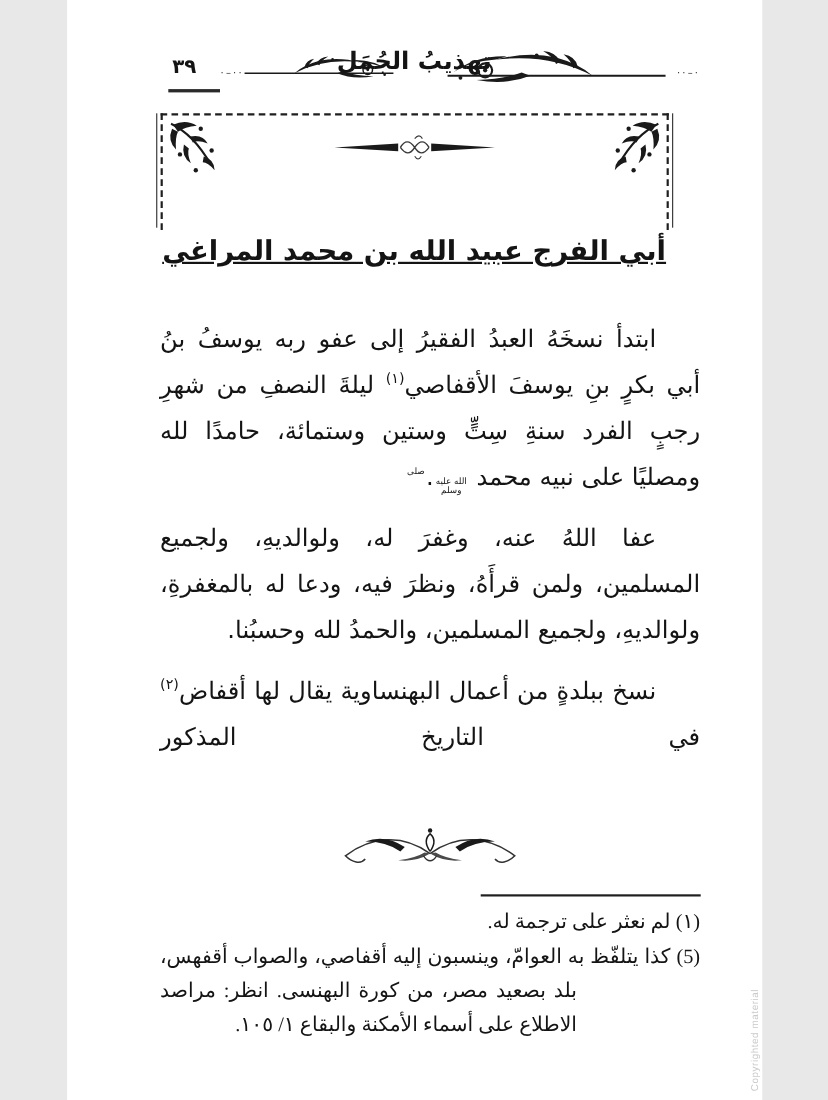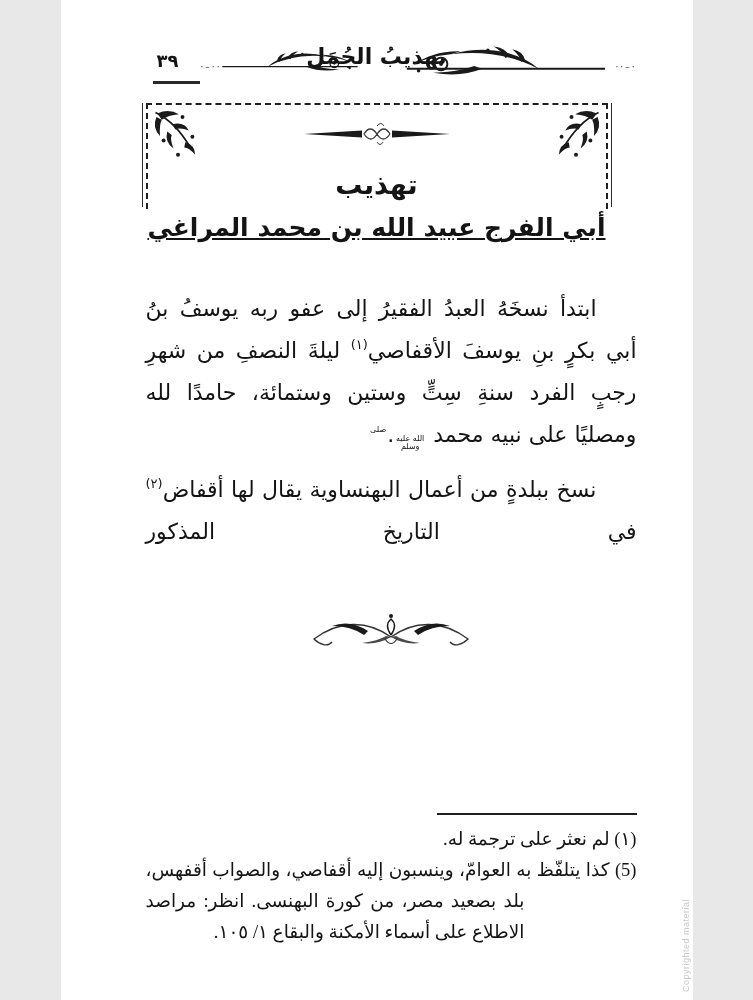--- a/index.html
+++ b/index.html
@@ -117,28 +117,28 @@
         <circle cx="30" cy="52" r="2.2" fill="#1a1a1a"></circle>
       </svg>
       <div class="frame-divider">
         <svg width="150" height="26" viewBox="0 0 150 26">
           <polygon points="2,13 60,9.5 60,16.5" fill="#1a1a1a"></polygon>
           <polygon points="148,13 90,9.5 90,16.5" fill="#1a1a1a"></polygon>
           <path d="M62 13 q6 -10 13 0 q-6 10 -13 0 M88 13 q-6 -10 -13 0 q6 10 13 0" fill="none" stroke="#3a3a3a" stroke-width="1.3"></path>
           <path d="M75 5 q4 -5 7 0 M75 21 q3 5 6 0" fill="none" stroke="#3a3a3a" stroke-width="1"></path>
         </svg>
       </div>
-      <h1 class="kitab">تهذيب</h1>
     </div>
   </div>
   <h2 class="author">أبي الفرج عبيد الله بن محمد المراغي</h2>
 
   <main class="content">
     <p class="body-p indent"><span>ابتدأ نسخَهُ العبدُ الفقيرُ إلى عفو ربه يوسفُ بنُ أبي بكرٍ بنِ يوسفَ الأقفاصي</span><sup class="fnm">(١)</sup><span> ليلةَ النصفِ من شهرِ رجبٍ الفرد سنةِ سِتٍّ وستين وستمائة، حامدًا لله ومصليًا على نبيه محمد </span><span class="saw">صلى الله عليه وسلم</span><span>.</span></p>
 
+    <p class="body-p indent">عفا اللهُ عنه، وغفرَ له، ولوالديهِ، ولجميع المسلمين، ولمن قرأَهُ، ونظرَ فيه، ودعا له بالمغفرةِ، ولوالديهِ، ولجميع المسلمين، والحمدُ لله وحسبُنا.</p>
 
     <p class="body-p indent one-line"><span>نسخ ببلدةٍ من أعمال البهنساوية يقال لها أقفاض</span><sup class="fnm">(٢)</sup><span> في التاريخ المذكور</span></p>
 
     <div class="mid-flourish">
       <svg width="170" height="46" viewBox="0 0 170 46">
         <path d="M85 26 C60 8 32 10 8 28 C14 34 22 36 26 31" fill="none" stroke="#333" stroke-width="1.4"></path>
         <path d="M85 26 C110 8 138 10 162 28 C156 34 148 36 144 31" fill="none" stroke="#333" stroke-width="1.4"></path>
         <path d="M62 20 Q44 8 26 15 Q45 15 58 24 Z" fill="#1a1a1a"></path>
         <path d="M108 20 Q126 8 144 15 Q125 15 112 24 Z" fill="#1a1a1a"></path>
         <path d="M85 26 Q72 34 56 32 Q72 30 80 25 Z" fill="#4a4a4a"></path>

